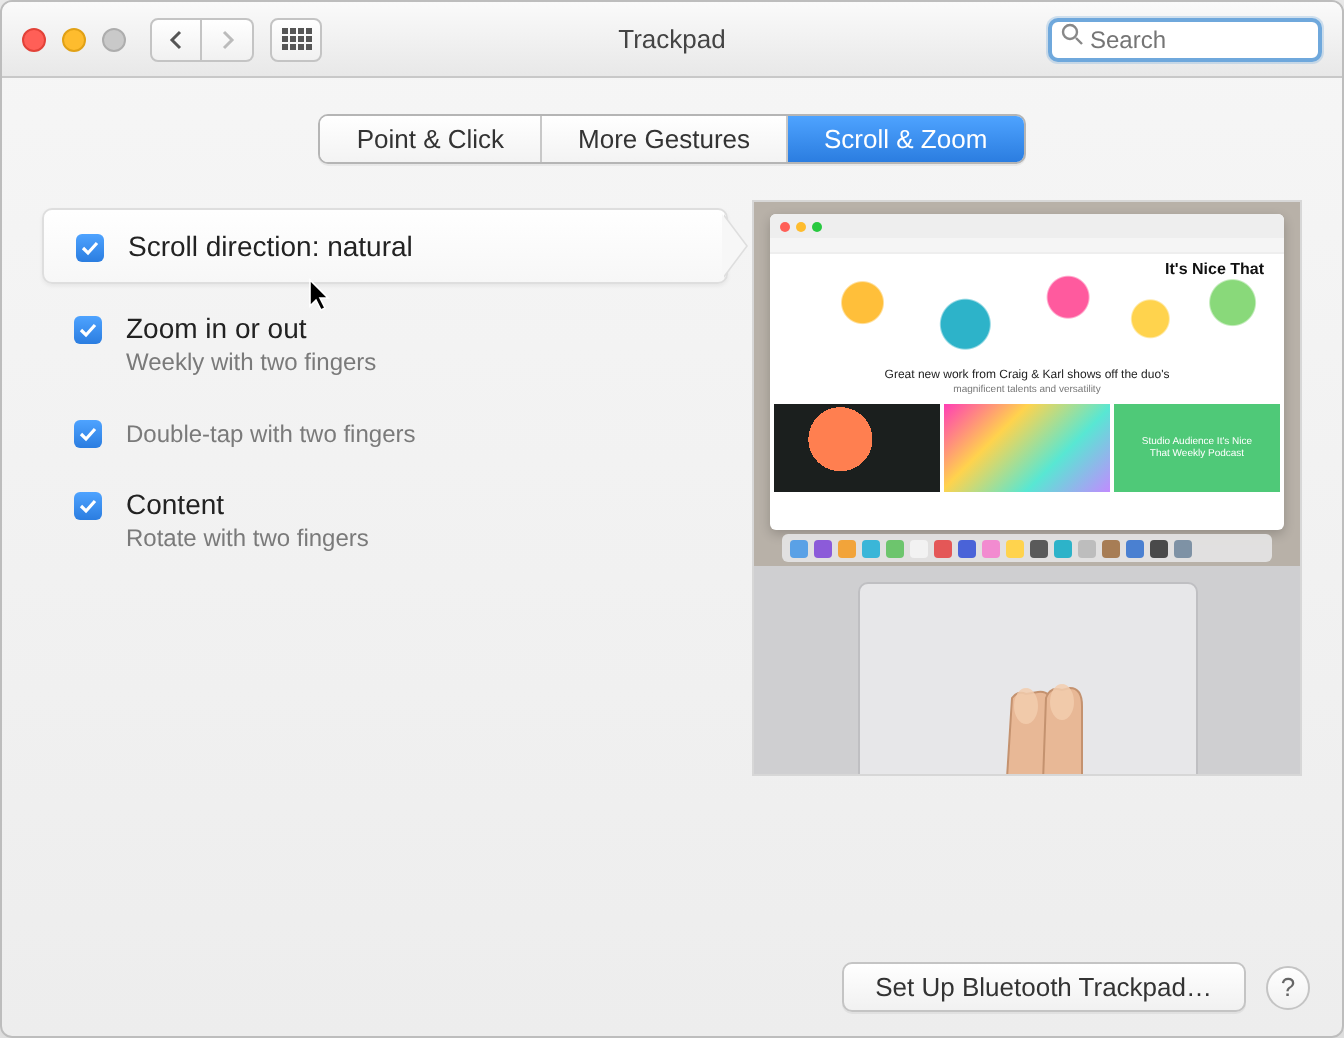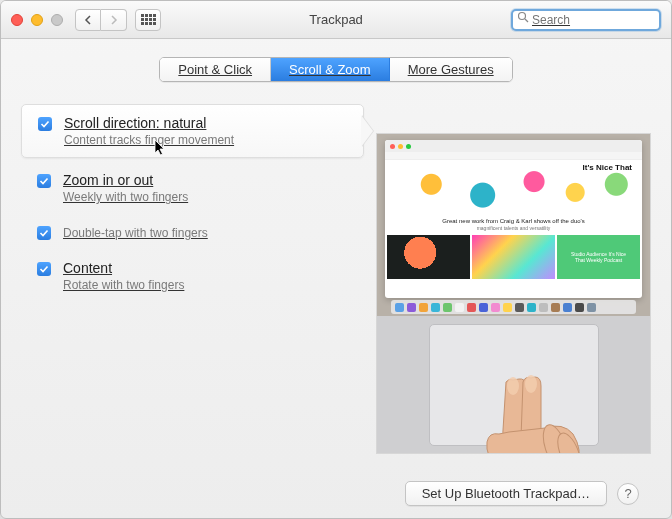--- a/index.html
+++ b/index.html
@@ -11,21 +11,20 @@
   }
   .window {
     width: 672px;
     height: 519px;
     background: linear-gradient(#f6f6f6, #ededed);
     border: 1px solid #bdbdbd;
     border-radius: 6px;
     overflow: hidden;
     position: relative;
     box-shadow: 0 8px 30px rgba(0,0,0,0.2);
-    text-decoration: underline;
   }
   
   .titlebar {
     height: 38px;
     background: linear-gradient(#fafafa, #e8e8e8);
     border-bottom: 1px solid #c8c8c8;
     display: flex;
     align-items: center;
     padding: 0 10px;
     position: relative;
@@ -49,21 +48,21 @@
   .nav-btn:last-child  { border-radius: 0 4px 4px 0; border-left:none; }
   .grid-btn { margin-left: 8px; border-radius:4px; }
   .grid-icon { display:grid; grid-template-columns:repeat(4,3px); grid-template-rows:repeat(3,3px); gap:1px;}
   .grid-icon span { background:#555; width:3px; height:3px; }
   .titlebar .title {
     position:absolute; left:0; right:0; text-align:center; font-size:13px; color:#444;
     pointer-events:none;
   }
   .search-wrap {
     margin-left:auto;
-    width:150px; height:22px;
+    width:137px; height:22px;
     border:2px solid #6fa8dc;
     border-radius:5px;
     background:#fff;
     display:flex; 
     padding:0 4px;
     box-shadow: 0 0 0 1px rgba(111,168,220,0.3);
   }
   .search-wrap .mag { color:#888; font-size:12px; margin-right:3px; }
   .search-wrap input {
     border:none; outline:none; flex:1; font-size:12px; background:transparent;
@@ -135,27 +134,26 @@
     cursor:pointer;
   }
   .chk svg { width:10px; height:10px; }
   .opt-title { font-size:14px; color:#222; }
   .opt-sub   { font-size:12px; color:#7a7a7a; margin-top:2px; }
   .cursor-icon {
     position:absolute; left:132px; top:34px; pointer-events:none;
   }
   
   .preview {
-    width:275px; height:321px;
+    width:275px; height:288px;
     border:1px solid #d7d7d7;
     background:#b8b1a8;
     position:relative;
     overflow:hidden;
     flex-shrink:0;
-    margin-top:33px;
   }
   
   .pv-browser {
     position:absolute; left:8px; top:6px; right:8px; height:158px;
     background:#fff; border-radius:3px; box-shadow:0 2px 6px rgba(0,0,0,0.2);
     overflow:hidden;
   }
   .pv-chrome { height:12px; background:#eee; display:flex; align-items:center; gap:3px; padding-left:5px;}
   .pv-chrome span { width:5px;height:5px;border-radius:50%; }
   .pv-chrome .r{background:#ff5f57;} .pv-chrome .y{background:#febc2e;} .pv-chrome .g{background:#28c940;}
@@ -204,21 +202,21 @@
   }
   .pv-trackpad {
     position:absolute; left:52px; top:8px; width:170px; height:122px;
     background:#e7e7e9; border:1px solid #bfbfc2; border-radius:5px;
   }
   .pv-hand {
     position:absolute; left:92px; top:56px; width:120px; height:120px;
   }
   
   .footer {
-    position:absolute; bottom:12px; right:32px;
+    position:absolute; bottom:12px; right:16px;
     display:flex; align-items:center; gap:10px;padding-left:33px;
   }
   .btn {
     padding:4px 16px;
     background:linear-gradient(#ffffff,#f1f1f1);
     border:1px solid #c4c4c4;
     border-radius:5px;
     font-size:13px;
     color:#333;
     cursor:default;
@@ -281,37 +279,36 @@
           </svg>
       </span>
       <input type="text" placeholder="Search" style="">
 
     </div>
   </div>
 
   <div class="tabs-row">
     <div class="tabs">
       <div class="tab">Point &amp; Click</div>
+      <div class="tab">More Gestures</div>
       <div class="tab selected">Scroll &amp; Zoom</div>
-      <div class="tab">More Gestures</div>
     </div>
   </div>
 
   <div class="body">
     <div class="options-col">
 
       <div class="option active">
         <div class="chk">
           <svg viewBox="0 0 10 10">
               <path d="M1.5 5 L4 7.5 L8.5 2.5" stroke="#fff" stroke-width="1.6" fill="none"></path>
             </svg>
         </div>
         <div>
           <div class="opt-title">Scroll direction: natural</div>
-          <div class="opt-sub">Content tracks finger movement</div>
         </div>
         <svg class="cursor-icon" width="14" height="18" viewBox="0 0 14 18">
           <path d="M1 1 L1 14 L4 11 L6.5 16 L8.5 15 L6 10 L10 10 Z" fill="#000" stroke="#fff" stroke-width="0.8"></path>
         </svg>
       </div>
 
       <div class="option">
         <div class="chk">
           <svg viewBox="0 0 10 10">
               <path d="M1.5 5 L4 7.5 L8.5 2.5" stroke="#fff" stroke-width="1.6" fill="none"></path>

